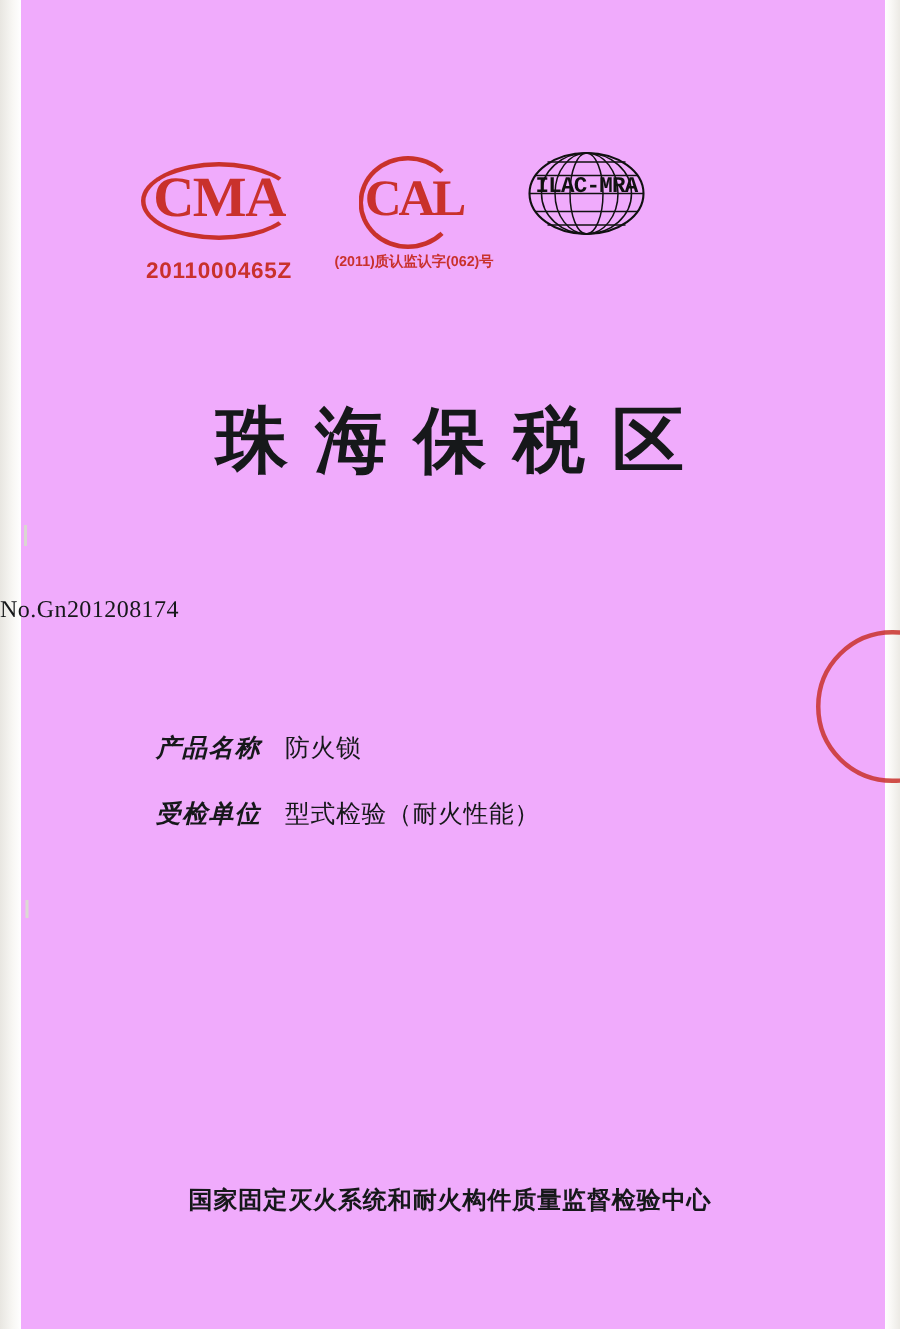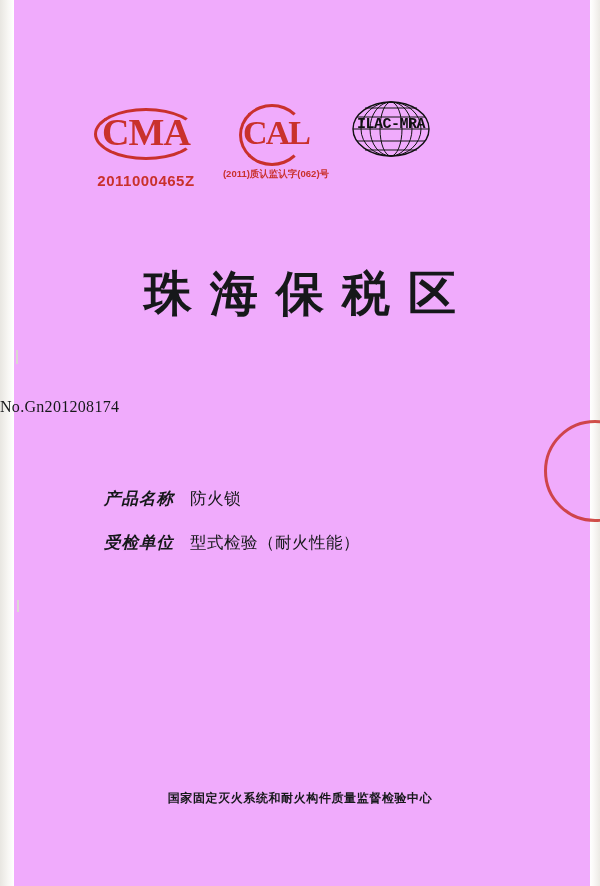--- a/index.html
+++ b/index.html
@@ -264,21 +264,21 @@
 
   
   .footer-org {
     position: absolute;
     top: 790px;
     left: 0;
     width: 600px;
     text-align: center;
     font-family: "DejaVu Sans", sans-serif;
     font-weight: bold;
-    font-size: 12px;
+    font-size: 16px;
     color: #16181a;
     letter-spacing: .6px;
   }
 </style>
 </head>
 <body>
 
 <div class="page">
 
   <div class="scan-edge-left"></div>

